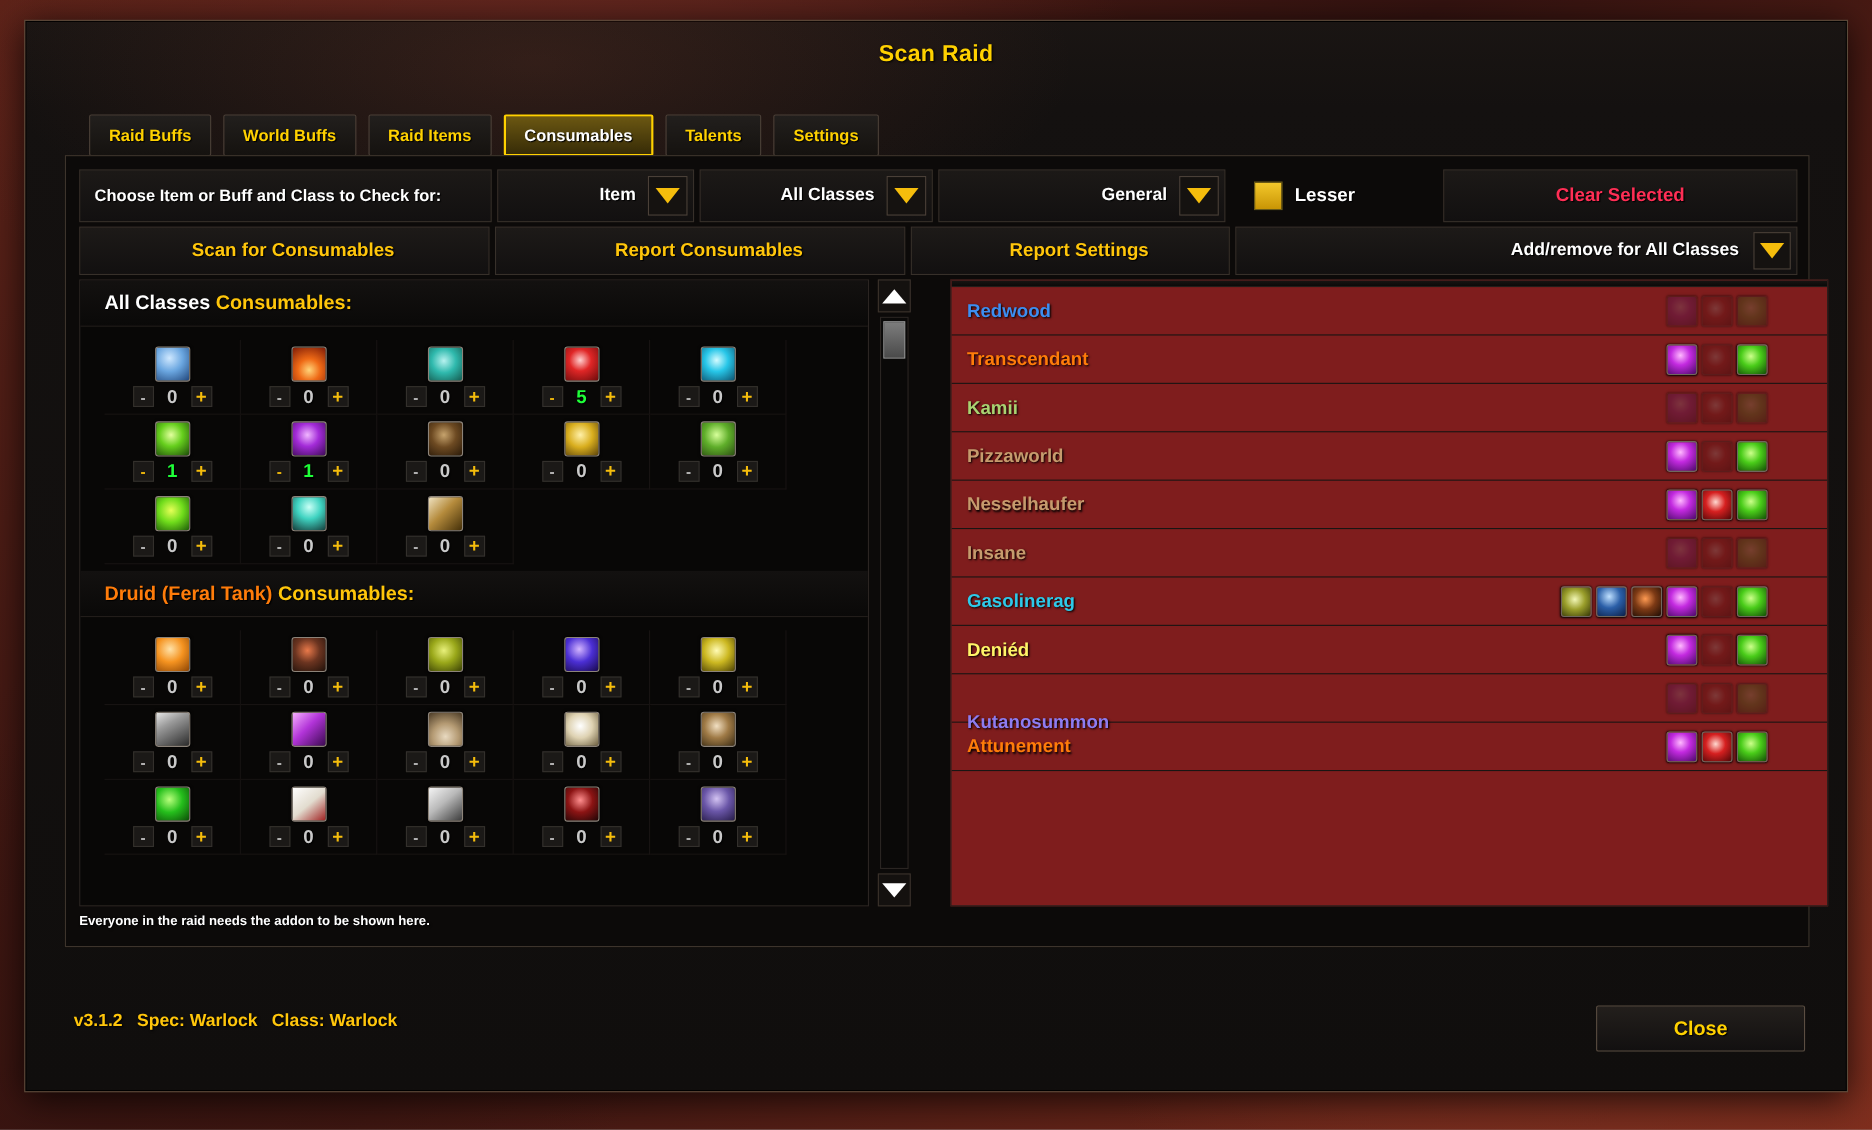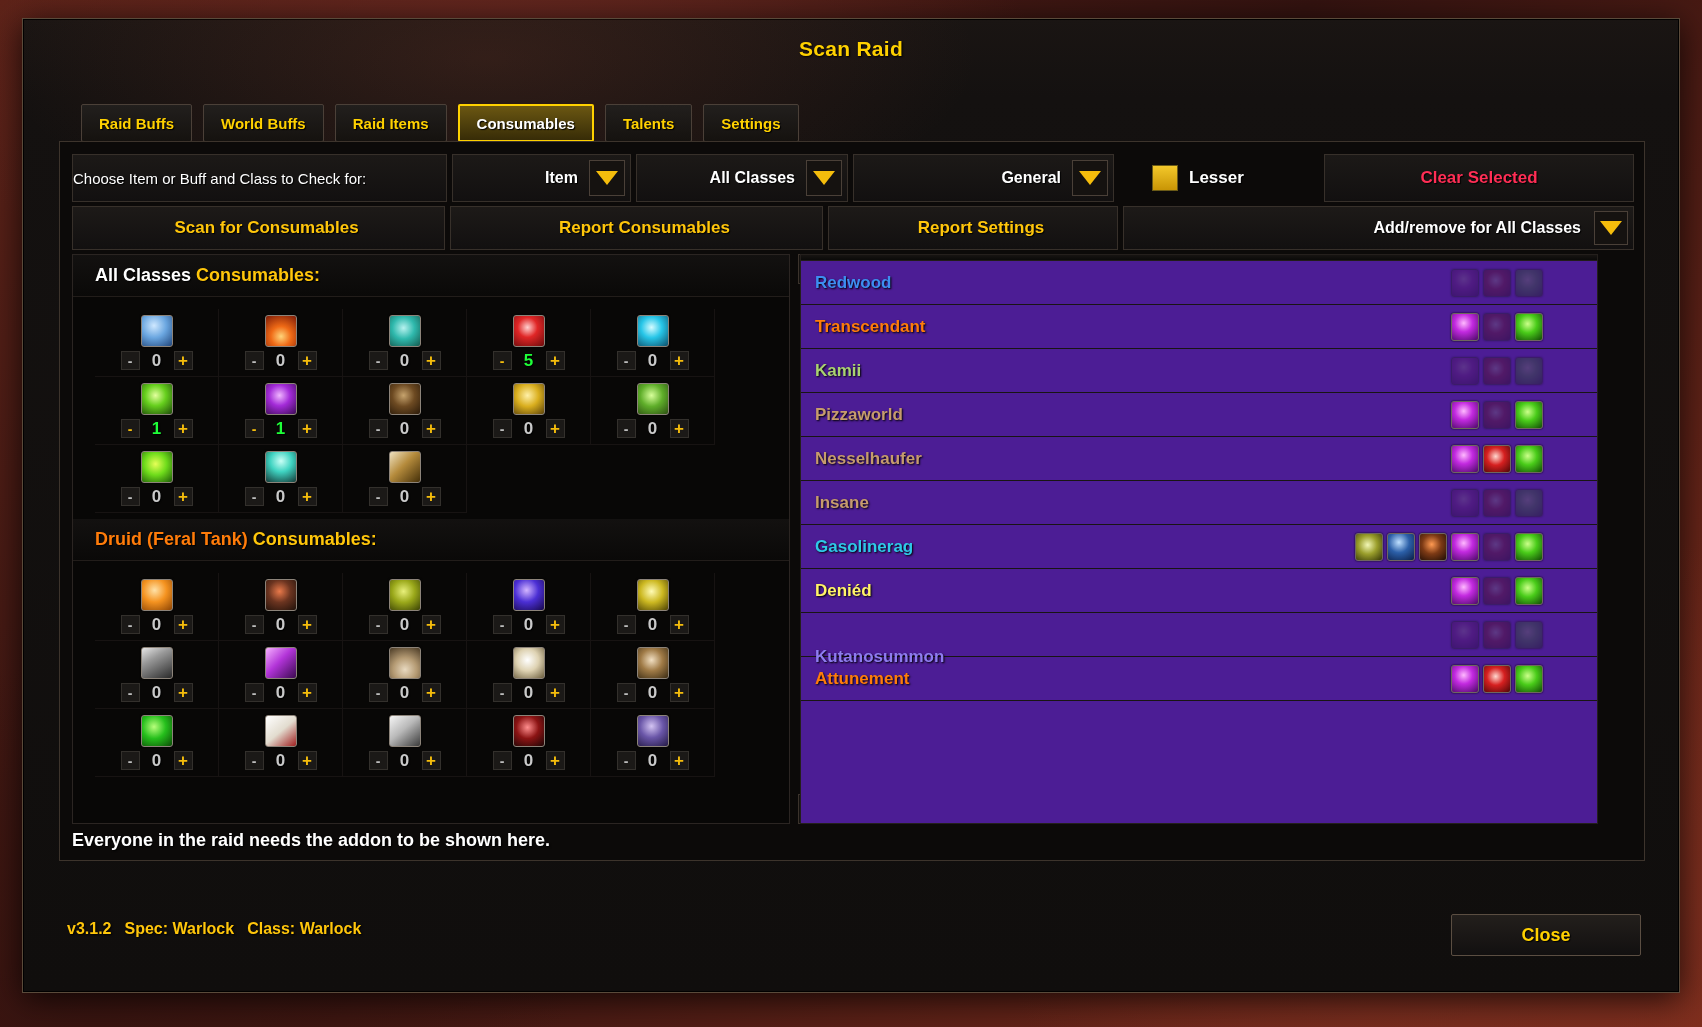--- a/index.html
+++ b/index.html
@@ -50,42 +50,42 @@
 
   
   #content {
     position:absolute; left:36px; top:122px; width:1586px; height:720px;
     background:#0c0a09; border:1px solid #3d342c;
   }
 
   
   .choose-bar { position:absolute; left:12px; top:12px; width:1562px; height:48px; display:flex; }
   .choose-label {
-    flex:0 0 375px; display:flex; align-items:center; 
+    flex:0 0 375px; display:flex; align-items:center; padding-left:13px;
     background:linear-gradient(180deg,#1c1917,#121010); border:1px solid #37302a;
-    font-size:15px; font-weight:normal; color:#fff; text-shadow:1px 1px 1px #000;
+    font-size:15px; font-weight:bold; color:#fff; text-shadow:1px 1px 1px #000;
   }
   .dd {
     position:relative; display:flex; align-items:center; justify-content:flex-end;
     background:linear-gradient(180deg,#1c1917,#121010); border:1px solid #37302a;
     margin-left:5px; padding-right:52px; cursor:pointer;
   }
   .dd-item { flex:0 0 179px; }
   .dd-class { flex:0 0 212px; }
   .dd-general { flex:0 0 261px; }
   .dd span.txt { font-size:16px; font-weight:bold; color:#fff; text-shadow:1px 1px 1px #000; }
   .dd .arrow {
     position:absolute; right:5px; top:50%; transform:translateY(-50%);
     width:36px; height:36px; border:1px solid #4a4038; background:#151210;
     display:flex; align-items:center; justify-content:center;
   }
   .chev { width:0;height:0; border-left:11px solid transparent; border-right:11px solid transparent; border-top:14px solid #f5bd0c; }
 
   .lesser-box {
-    flex:0 0 172px; display:flex; align-items:center; gap:11px; margin-left:38px; cursor:pointer;
+    flex:0 0 172px; display:flex; align-items:center; gap:11px; margin-left:26px; cursor:pointer;
   }
   .swatch { width:26px;height:26px; background:linear-gradient(180deg,#f3c82b,#c99505); border:1px solid #6a5a17; }
   .lesser-box span { font-size:17px; font-weight:bold; color:#fff; text-shadow:1px 1px 1px #000; }
 
   .clear-btn {
     flex:1; display:flex; align-items:center; justify-content:center;
     background:linear-gradient(180deg,#1c1917,#121010); border:1px solid #37302a;
     color:#ff2e55; font-size:17px; font-weight:bold; text-shadow:1px 1px 1px #000; cursor:pointer;
   }
 
@@ -156,37 +156,37 @@
     position:absolute; top:34px; bottom:34px; left:2px; width:26px;
     background:#0a0908; border:1px solid #2a2522;
   }
   .sc-thumb {
     position:absolute; top:3px; left:2px; width:20px; height:34px;
     background:linear-gradient(180deg,#7d7d7d,#4a4a4a); border:1px solid #9b9b9b; cursor:grab;
   }
 
   
   #right-panel {
-    position:absolute; left:740px; top:112px; width:798px; height:570px;
-    background:#4c1d95; border:1px solid #241f1c; overflow:hidden;
+    position:absolute; left:804px; top:112px; width:798px; height:570px;
+    background:#7f1d1d; border:1px solid #241f1c; overflow:hidden;
   }
   .rp-topline { height:6px; background:linear-gradient(180deg,#171412,#0b0a09); border-bottom:1px solid #211c19; }
   .prow {
     height:44px; display:flex; align-items:center; position:relative;
     border-bottom:1px solid #191513; padding:0 8px 0 14px; cursor:pointer;
   }
   .pname { font-size:17px; font-weight:bold; text-shadow:1px 1px 2px #000; }
   .picons { position:absolute; right:54px; top:50%; transform:translateY(-50%); display:flex; gap:4px; }
   .pico {
     width:28px;height:28px; border:1px solid #6f675e; border-radius:3px; box-shadow:0 0 2px #000;
   }
   .pico.dim { opacity:.35; filter:brightness(.5) saturate(.8); border-color:#3b3630; }
 
   .foot-note {
-    position:absolute; left:12px; top:688px; font-size:18px; font-weight:bold;
+    position:absolute; left:12px; top:688px; font-size:12px; font-weight:bold;
     color:#fff; text-shadow:1px 1px 2px #000;
   }
 
   
   .status {
     position:absolute; left:44px; bottom:54px; font-size:16px; font-weight:bold;
     color:#ffc60b; text-shadow:1px 1px 2px #000; display:flex; gap:13px;
   }
   .close-btn {
     position:absolute; right:38px; bottom:36px; width:190px; height:42px;

